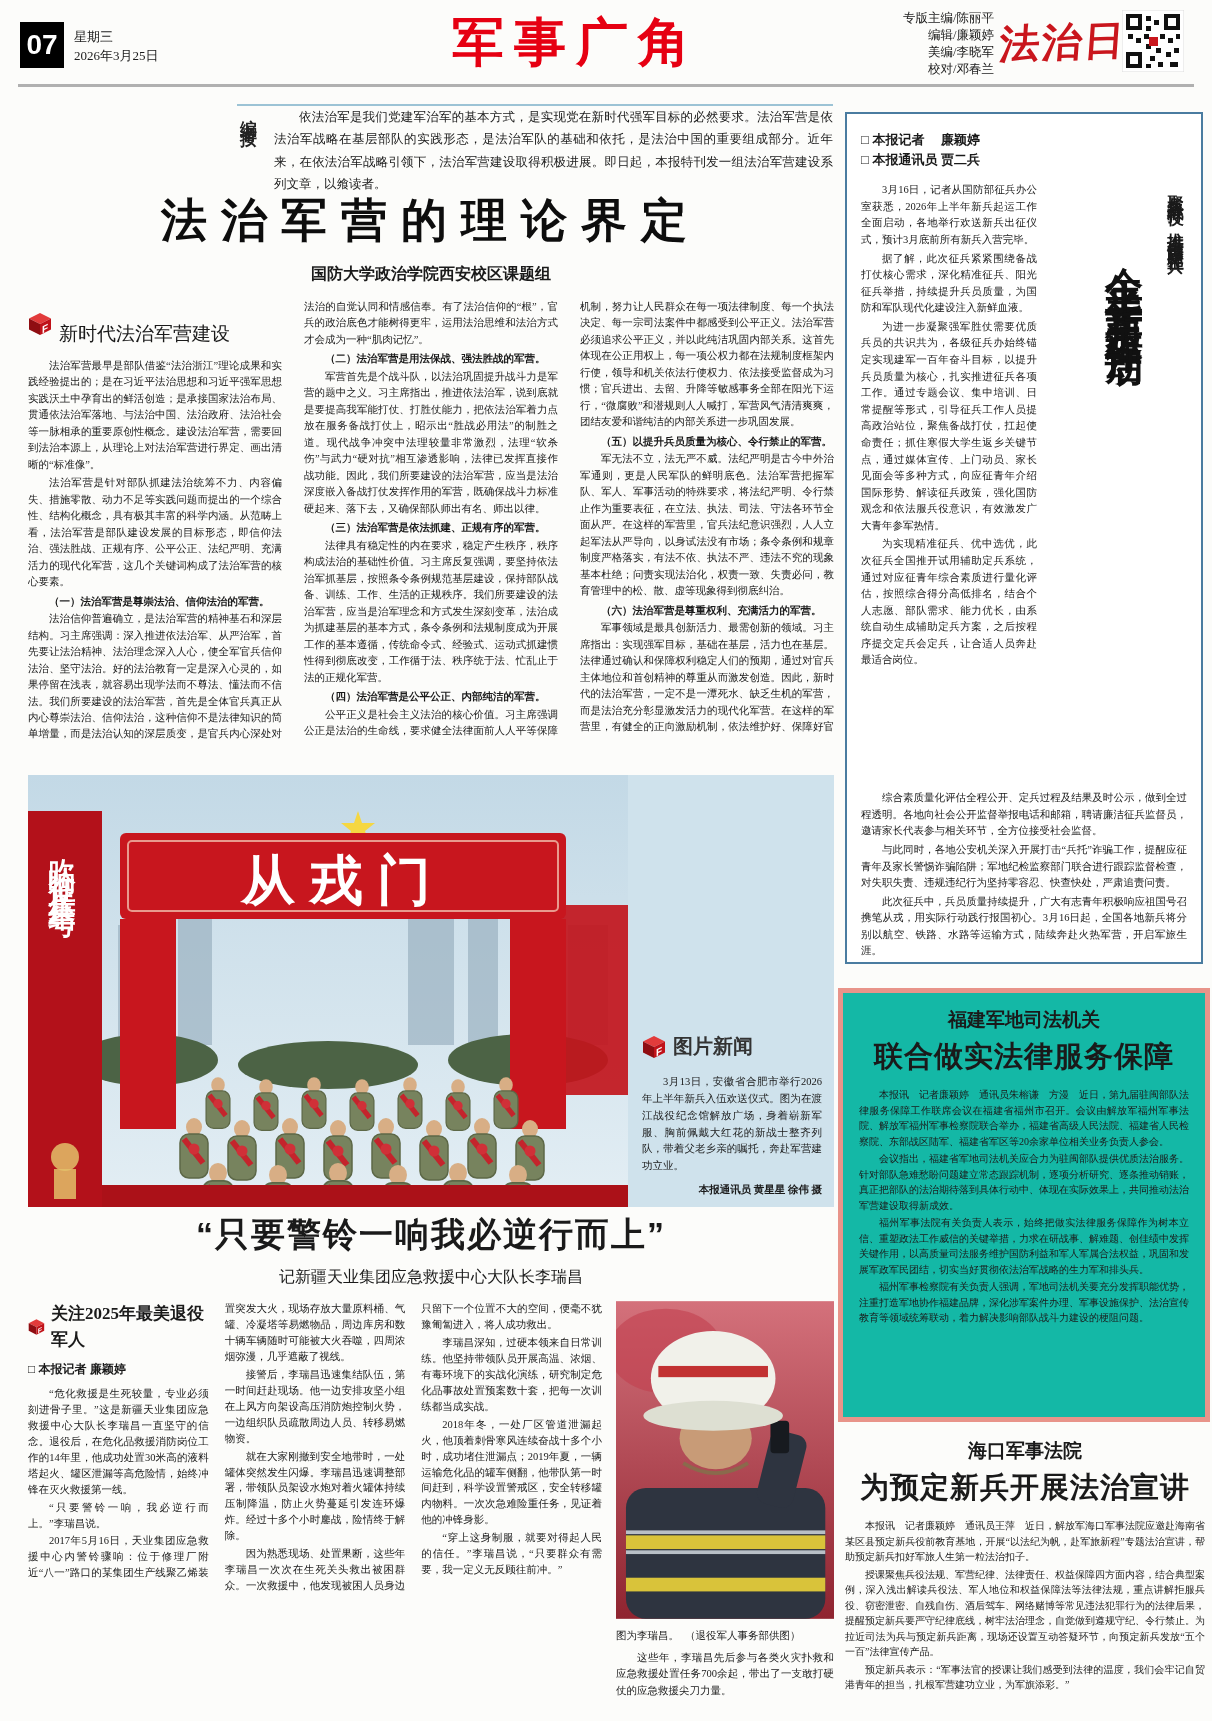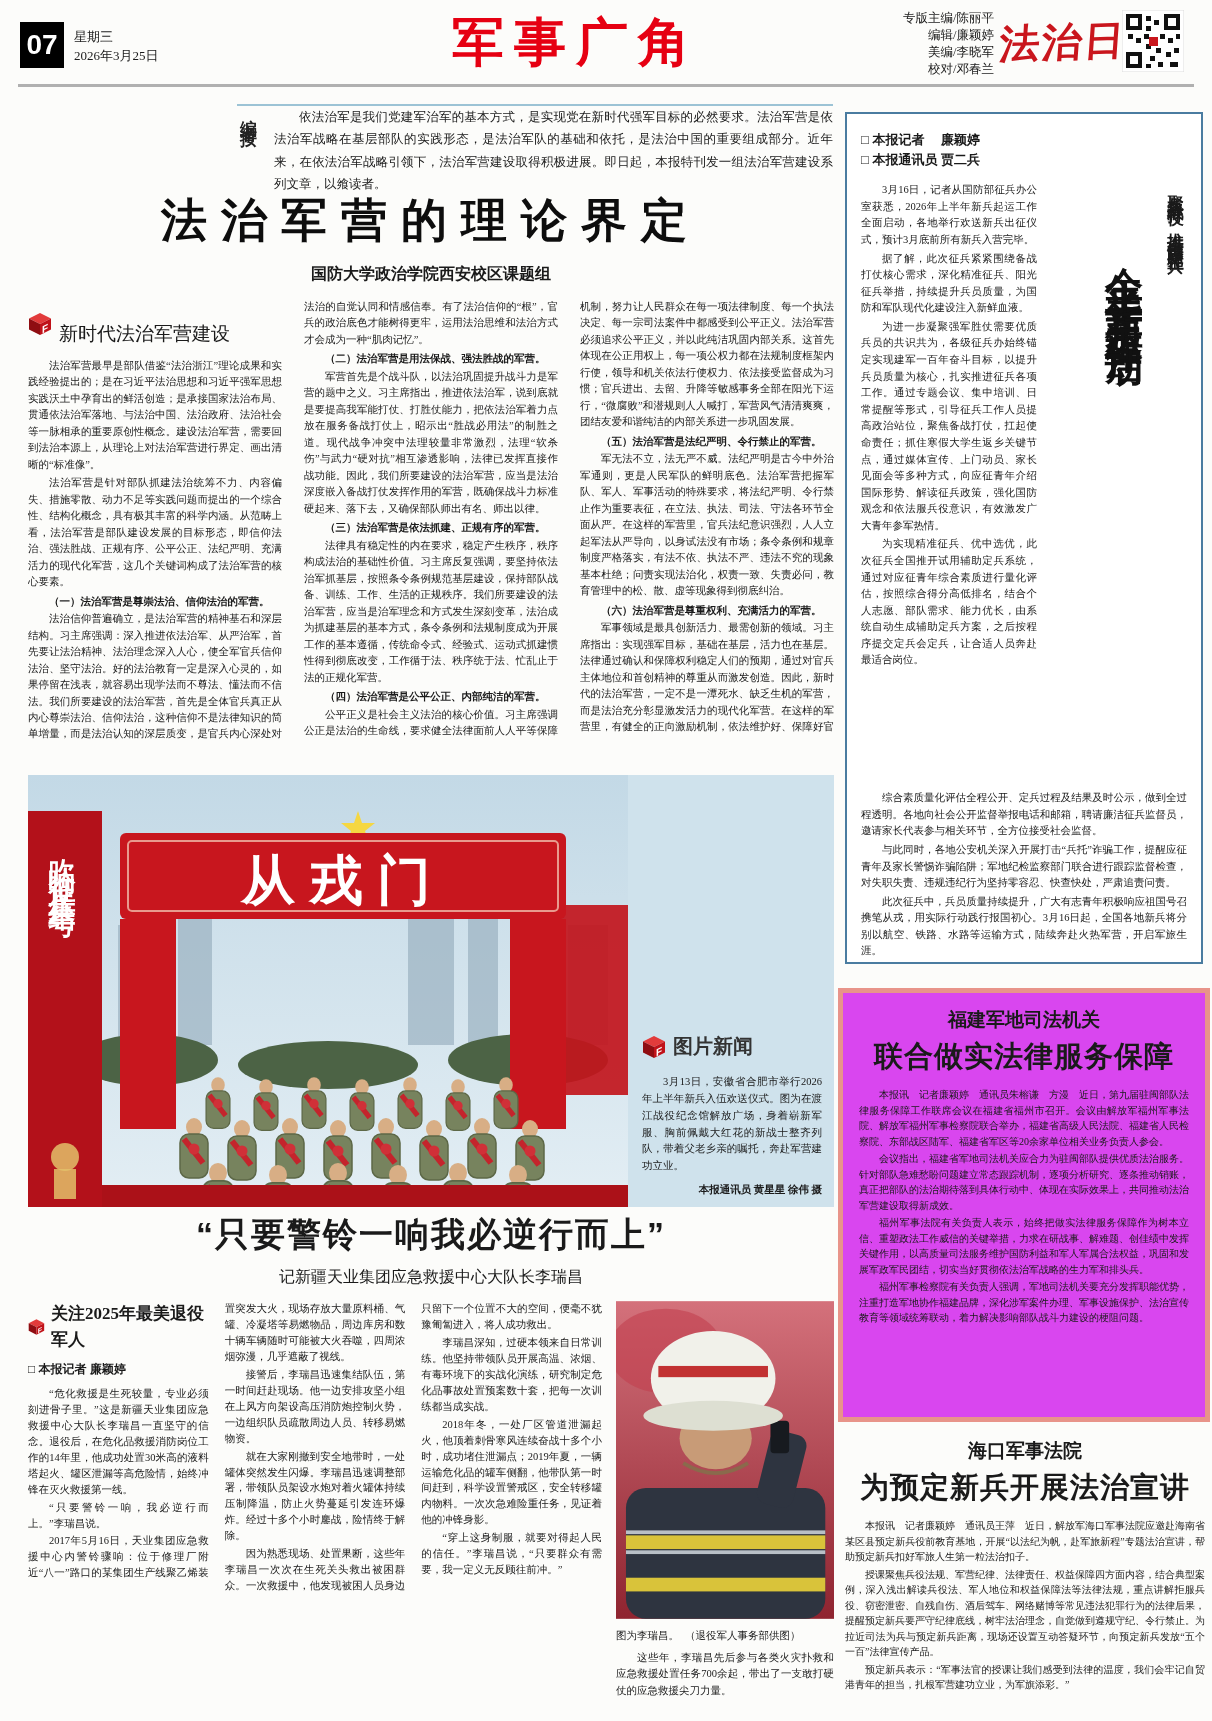--- a/index.html
+++ b/index.html
@@ -61,21 +61,21 @@
   .recruit-colbody { width:176px; font-size:10.5px; line-height:1.58; overflow:hidden; }
   .recruit-vhead { flex:1; display:flex; justify-content:flex-end; gap:16px; }
   .v-title { writing-mode:vertical-rl; font-size:38px; font-weight:bold; letter-spacing:7px;
              margin-top:54px; font-family:"Liberation Sans",sans-serif; color:#111; }
   .v-kicker { writing-mode:vertical-rl; font-size:16.5px; font-weight:bold; letter-spacing:3px;
               font-family:"Liberation Sans",sans-serif; }
   .recruit-full { margin-top:8px; font-size:10.5px; line-height:1.58; overflow:hidden; }
 
   
   .fujian-box { position:absolute; left:838px; top:988px; width:372px; height:434px;
-                border:5px solid #e8948a; background:#d946ef; padding:14px 16px; overflow:hidden; }
+                border:5px solid #e8948a; background:#14b8a6; padding:14px 16px; overflow:hidden; }
   .box-kicker { text-align:center; font-size:19px; font-weight:bold; font-family:"Liberation Sans",sans-serif; }
   .box-title { text-align:center; font-size:29px; font-weight:bold; letter-spacing:1px; margin-top:4px;
                font-family:"Liberation Sans",sans-serif; }
   .box-body { margin-top:10px; font-size:10px; line-height:1.55; }
 
   
   .haikou { position:absolute; left:845px; top:1438px; width:360px; }
   .haikou .box-body { font-size:10px; }
 
   
@@ -166,21 +166,21 @@
         <p class="para">法治军营最早是部队借鉴“法治浙江”理论成果和实践经验提出的；是在习近平法治思想和习近平强军思想实践沃土中孕育出的鲜活创造；是承接国家法治布局、贯通依法治军落地、与法治中国、法治政府、法治社会等一脉相承的重要原创性概念。建设法治军营，需要回到法治本源上，从理论上对法治军营进行界定、画出清晰的“标准像”。</p>
         <p class="para">法治军营是针对部队抓建法治统筹不力、内容偏失、措施零散、动力不足等实践问题而提出的一个综合性、结构化概念，具有极其丰富的科学内涵。从范畴上看，法治军营是部队建设发展的目标形态，即信仰法治、强法胜战、正规有序、公平公正、法纪严明、充满活力的现代化军营，这几个关键词构成了法治军营的核心要素。</p>
         <p class="subhead">（一）法治军营是尊崇法治、信仰法治的军营。</p>
         <p class="para">法治信仰普遍确立，是法治军营的精神基石和深层结构。习主席强调：深入推进依法治军、从严治军，首先要让法治精神、法治理念深入人心，使全军官兵信仰法治、坚守法治。好的法治教育一定是深入心灵的，如果停留在浅表，就容易出现学法而不尊法、懂法而不信法。我们所要建设的法治军营，首先是全体官兵真正从内心尊崇法治、信仰法治，这种信仰不是法律知识的简单增量，而是法治认知的深层质变，是官兵内心深处对法治的自觉认同和情感信奉。有了法治信仰的“根”，官兵的政治底色才能树得更牢，运用法治思维和法治方式才会成为一种“肌肉记忆”。</p>
         <p class="subhead">（二）法治军营是用法保战、强法胜战的军营。</p>
         <p class="para">军营首先是个战斗队，以法治巩固提升战斗力是军营的题中之义。习主席指出，推进依法治军，说到底就是要提高我军能打仗、打胜仗能力，把依法治军着力点放在服务备战打仗上，昭示出“胜战必用法”的制胜之道。现代战争冲突中法理较量非常激烈，法理“软杀伤”与武力“硬对抗”相互渗透影响，法律已发挥直接作战功能。因此，我们所要建设的法治军营，应当是法治深度嵌入备战打仗发挥作用的军营，既确保战斗力标准硬起来、落下去，又确保部队师出有名、师出以律。</p>
         <p class="subhead">（三）法治军营是依法抓建、正规有序的军营。</p>
         <p class="para">法律具有稳定性的内在要求，稳定产生秩序，秩序构成法治的基础性价值。习主席反复强调，要坚持依法治军抓基层，按照条令条例规范基层建设，保持部队战备、训练、工作、生活的正规秩序。我们所要建设的法治军营，应当是治军理念和方式发生深刻变革，法治成为抓建基层的基本方式，条令条例和法规制度成为开展工作的基本遵循，传统命令式、经验式、运动式抓建惯性得到彻底改变，工作循于法、秩序统于法、忙乱止于法的正规化军营。</p>
         <p class="subhead">（四）法治军营是公平公正、内部纯洁的军营。</p>
         <p class="para">公平正义是社会主义法治的核心价值。习主席强调公正是法治的生命线，要求健全法律面前人人平等保障机制，努力让人民群众在每一项法律制度、每一个执法决定、每一宗司法案件中都感受到公平正义。法治军营必须追求公平正义，并以此纯洁巩固内部关系。这首先体现在公正用权上，每一项公权力都在法规制度框架内行使，领导和机关依法行使权力、依法接受监督成为习惯；官兵进出、去留、升降等敏感事务全部在阳光下运行，“微腐败”和潜规则人人喊打，军营风气清清爽爽，团结友爱和谐纯洁的内部关系进一步巩固发展。</p>
-        <p class="subhead">（五）法治军营是法纪严明、令行禁止的军营。</p>
+        <p class="subhead">（五）以提升兵员质量为核心、令行禁止的军营。</p>
         <p class="para">军无法不立，法无严不威。法纪严明是古今中外治军通则，更是人民军队的鲜明底色。法治军营把握军队、军人、军事活动的特殊要求，将法纪严明、令行禁止作为重要表征，在立法、执法、司法、守法各环节全面从严。在这样的军营里，官兵法纪意识强烈，人人立起军法从严导向，以身试法没有市场；条令条例和规章制度严格落实，有法不依、执法不严、违法不究的现象基本杜绝；问责实现法治化，权责一致、失责必问，教育管理中的松、散、虚等现象得到彻底纠治。</p>
         <p class="subhead">（六）法治军营是尊重权利、充满活力的军营。</p>
         <p class="para">军事领域是最具创新活力、最需创新的领域。习主席指出：实现强军目标，基础在基层，活力也在基层。法律通过确认和保障权利稳定人们的预期，通过对官兵主体地位和首创精神的尊重从而激发创造。因此，新时代的法治军营，一定不是一潭死水、缺乏生机的军营，而是法治充分彰显激发活力的现代化军营。在这样的军营里，有健全的正向激励机制，依法维护好、保障好官兵各项正当权益，官兵的诉求渠道畅通并得到及时回应；官兵的个性有序发展并得到尊重，“技术＋法治”深度融合触发效能革命，法治红利充分释放。</p>
       </div>
 
   </div>
 </div>
 
 <div class="photo-block">
   <div class="photo-wrap">

